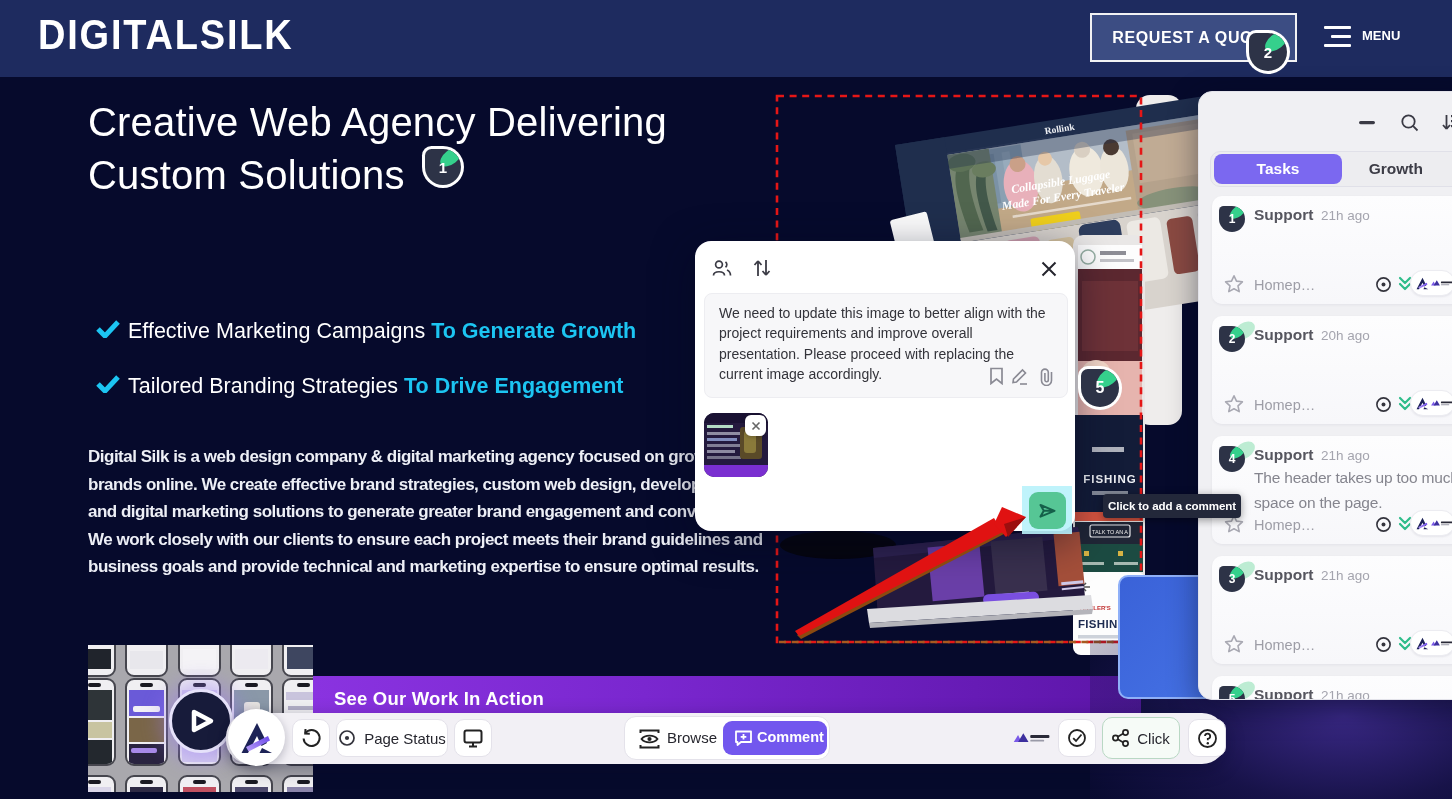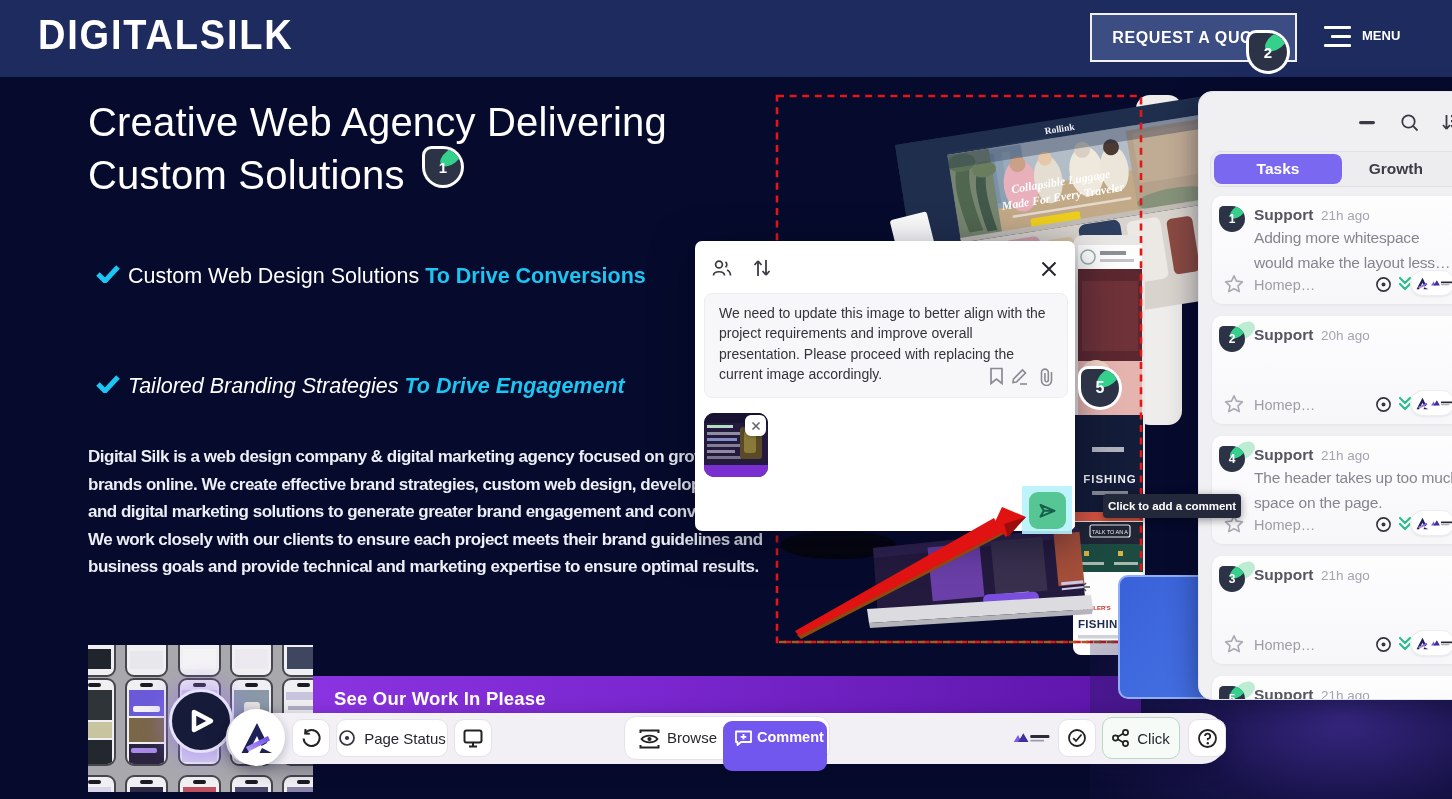--- a/index.html
+++ b/index.html
@@ -62,21 +62,21 @@
   .card .ago { position:absolute; left:109px; top:12px; font-size:13.5px; color:#a4a4ae; }
   .card .body { position:absolute; left:42px; top:29px; font-size:15.5px; color:#85858e; line-height:25px; letter-spacing:-0.2px; }
   .card .star { position:absolute; left:12px; top:78px; }
   .card .homep { position:absolute; left:42px; top:81px; font-size:14.5px; color:#9d9da6; }
   .card .cdot { position:absolute; left:163px; top:80px; }
   .card .chev { position:absolute; left:186px; top:80px; }
   .card .pill { position:absolute; left:198px; top:74px; width:45px; height:26px; background:#fff; border:1px solid #ececf1;
                 border-radius:13px; box-shadow:0 1px 2px rgba(20,20,60,.08); }
 
   
-  #popup { position:absolute; left:695px; top:241px; width:380px; height:290px; background:#fff; border-radius:7px;
+  #popup { position:absolute; left:695px; top:241px; width:380px; height:290px; background:#fff; border-radius:16px;
            box-shadow:0 10px 40px rgba(5,8,30,.5); }
   #msgbox { position:absolute; left:9px; top:52px; width:364px; height:105px; background:#f7f7f9;
             border:1px solid #ededf1; border-radius:8px; color:#33333a; font-size:14px; line-height:20.4px; padding:9px 14px; }
   #thumb { position:absolute; left:9px; top:172px; width:64px; height:64px; border-radius:10px; overflow:hidden; background:#241a3e; }
   #thumb .x { position:absolute; right:2px; top:2px; width:21px; height:21px; background:#fff; border-radius:6px;
               box-shadow:0 1px 4px rgba(0,0,0,.25); display:flex; align-items:center; justify-content:center; }
   #sendhl { position:absolute; left:1022px; top:486px; width:50px; height:48px; background:#b8f2fb; opacity:.9; }
   #sendbtn { position:absolute; left:1029px; top:492px; width:37px; height:37px; background:#56c695; border-radius:9px;
              display:flex; align-items:center; justify-content:center; }
   #tooltip { position:absolute; left:1103px; top:494px; width:138px; height:24px; background:#23283a; border-radius:4px; white-space:nowrap;
@@ -128,24 +128,24 @@
     <div class="burger">
       <i style="left:0; top:0; width:27px;"></i>
       <i style="left:7px; top:9px; width:20px;"></i>
       <i style="left:0; top:18px; width:27px;"></i>
     </div>
     <div id="menu-txt">MENU</div>
   </div>
 
   <div id="h1">Creative Web Agency Delivering<br>Custom Solutions</div>
 
-  <div class="li-row" style="top:264px;"><span class="chk"><svg width="24" height="18" viewBox="0 0 24 18">
+  <div class="li-row" style="top:319px;"><span class="chk"><svg width="24" height="18" viewBox="0 0 24 18">
           <path d="M2 9 L9 16 L22 2" stroke="#1cc5f2" stroke-width="5" fill="none"></path>
-        </svg></span><span class="txt">Custom Web Design Solutions <span class="cy">To Drive Conversions</span></span></div>
-  <div class="li-row" style="top:374px;font-style:italic;"><span class="chk"><svg width="24" height="18" viewBox="0 0 24 18">
+        </svg></span><span class="txt">Effective Marketing Campaigns <span class="cy">To Generate Growth</span></span></div>
+  <div class="li-row" style="top:374px;"><span class="chk"><svg width="24" height="18" viewBox="0 0 24 18">
           <path d="M2 9 L9 16 L22 2" stroke="#1cc5f2" stroke-width="5" fill="none"></path>
         </svg></span><span class="txt">Tailored Branding Strategies <span class="cy">To Drive Engagement</span></span></div>
 
   <div id="para">Digital Silk is a web design company &amp; digital marketing agency focused on growing<br>brands online. We create effective brand strategies, custom web design, development<br>and digital marketing solutions to generate greater brand engagement and conversions.<br>We work closely with our clients to ensure each project meets their brand guidelines and<br>business goals and provide technical and marketing expertise to ensure optimal results.</div>
 
   <svg class="abs" style="left:770px; top:85px;" width="682" height="620" viewBox="0 0 682 620">
 
     <rect x="366" y="10" width="46" height="330" rx="14" fill="#efedec"></rect>
     <rect x="378" y="68" width="22" height="22" rx="5" fill="#8655e0"></rect>
 
@@ -259,21 +259,21 @@
       <span>1</span>
     </div>
   <div class="tbadge" style="left:1249px; top:33px; width:38px; height:38px; font-size:15px; box-shadow:0 0 0 3px #fff; z-index:3;">
       <svg class="pie" viewBox="0 0 36 36">
         <ellipse cx="26" cy="8" rx="12.5" ry="7" transform="rotate(-38 26 8)" fill="#35d08c"></ellipse>
       </svg>
       <span>2</span>
     </div>
 
   <div id="purplebar">
-      <span>See Our Work In Please</span>
+      <span>See Our Work In Action</span>
     </div>
   <div id="video">
     <div class="ph" style="left:-15px; top:-56px;">
         <i style="position:absolute;left:3px;top:58px;right:3px;height:20px;background:#20242c;"></i>
       </div>
     <div class="ph" style="left:37px; top:-56px;">
         <i style="position:absolute;left:3px;top:60px;right:3px;height:18px;background:#e8e7ec;"></i>
       </div>
     <div class="ph" style="left:90px; top:-56px;">
         <i style="position:absolute;left:3px;top:58px;right:3px;height:20px;background:#f4f3f6;"></i>
@@ -369,21 +369,20 @@
 
     <div class="card" style="top:104px;">
       <div class="tbadge" style="left:7px; top:10px; width:26px; height:26px; font-size:12px;">
           <svg class="pie" viewBox="0 0 36 36">
             <ellipse cx="26" cy="8" rx="12.5" ry="7" transform="rotate(-38 26 8)" fill="#35d08c"></ellipse>
           </svg>
           <span>1</span>
         </div>
       <div class="ttl">Support</div>
         <div class="ago">21h ago</div>
-      <div class="body">Adding more whitespace<br>would make the layout less…</div>
       <svg class="star" width="20" height="20">
           <use href="#i-star"></use>
         </svg>
       <div class="homep">Homep…</div>
       <svg class="cdot" width="17" height="17">
           <use href="#i-cdot"></use>
         </svg>
       <svg class="chev" width="14" height="16">
           <use href="#i-chev"></use>
         </svg>
@@ -589,21 +588,21 @@
           <path d="M10 13.5 L10 17 M6 17.5 L14 17.5" stroke="#222" stroke-width="2"></path>
         </svg>
       </div>
     <div class="tbtn" style="left:398px; width:206px; height:44px; top:3px; border-radius:12px;">
       <svg style="position:absolute; left:14px; top:12px;" width="21" height="20" viewBox="0 0 21 20">
           <path d="M1.5 4 L1.5 1.5 L19.5 1.5 L19.5 4 M1.5 16 L1.5 18.5 L19.5 18.5 L19.5 16" fill="none" stroke="#222" stroke-width="2"></path>
           <path d="M2.5 10 C6 5.5 15 5.5 18.5 10 C15 14.5 6 14.5 2.5 10 Z" fill="none" stroke="#222" stroke-width="1.8"></path>
           <circle cx="10.5" cy="10" r="2.1" fill="#222"></circle>
         </svg>
       <span style="position:absolute; left:42px; top:12px;">Browse</span>
-      <div style="position:absolute; left:98px; top:4px; width:104px; height:50px; background:#7257ee; border-radius:9px;">
+      <div style="position:absolute; left:98px; top:4px; width:104px; height:34px; background:#7257ee; border-radius:9px;">
         <svg style="position:absolute; left:11px; top:8px;" width="19" height="18" viewBox="0 0 19 18">
             <path d="M2 2.5 L17 2.5 L17 13 L7 13 L3.5 16 L3.5 13 L2 13 Z" fill="none" stroke="#fff" stroke-width="1.8" stroke-linejoin="round"></path>
             <path d="M9.5 5 L9.5 10.5 M6.7 7.8 L12.3 7.8" stroke="#fff" stroke-width="1.8"></path>
           </svg>
         <span style="position:absolute; left:34px; top:8px; color:#fff; font-weight:bold; font-size:14.5px;">Comment</span>
       </div>
     </div>
     <svg style="position:absolute; left:786px; top:17px;" width="40" height="17">
         <use href="#i-azale"></use>
       </svg>

